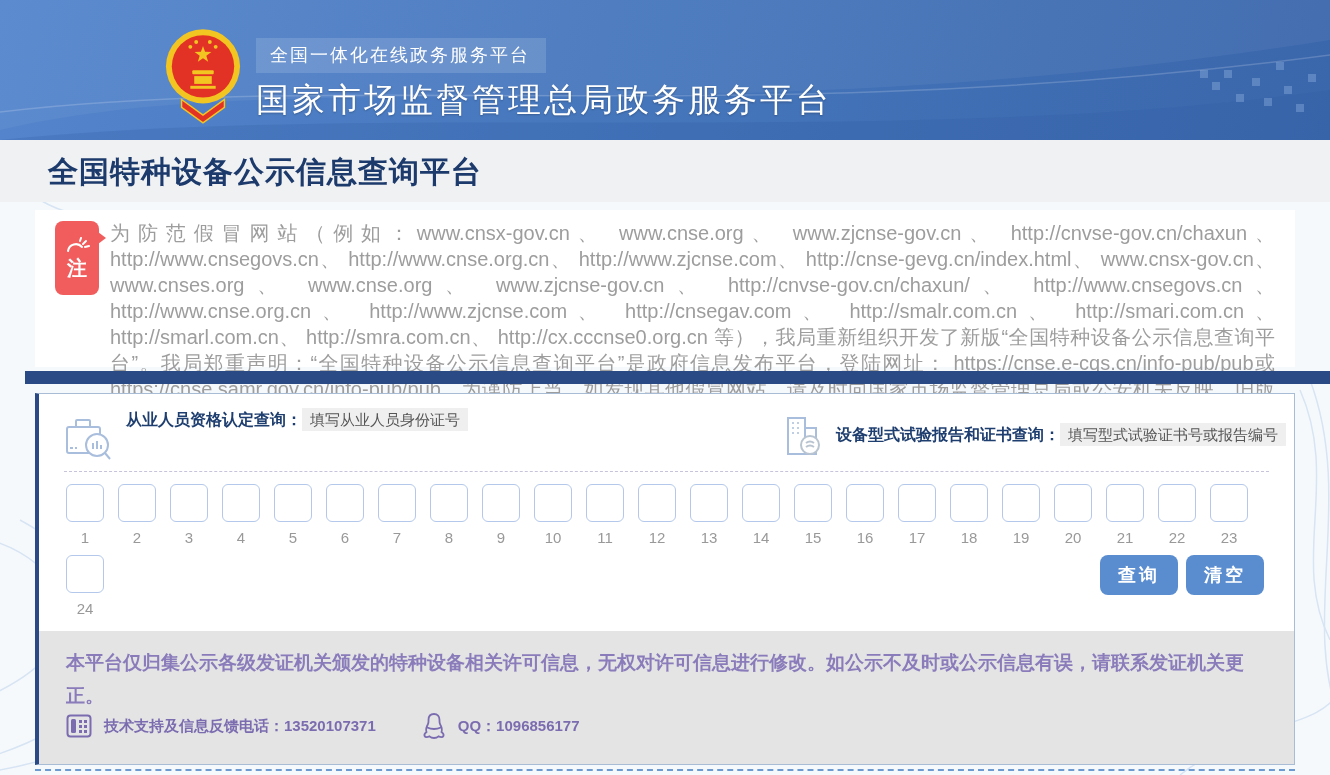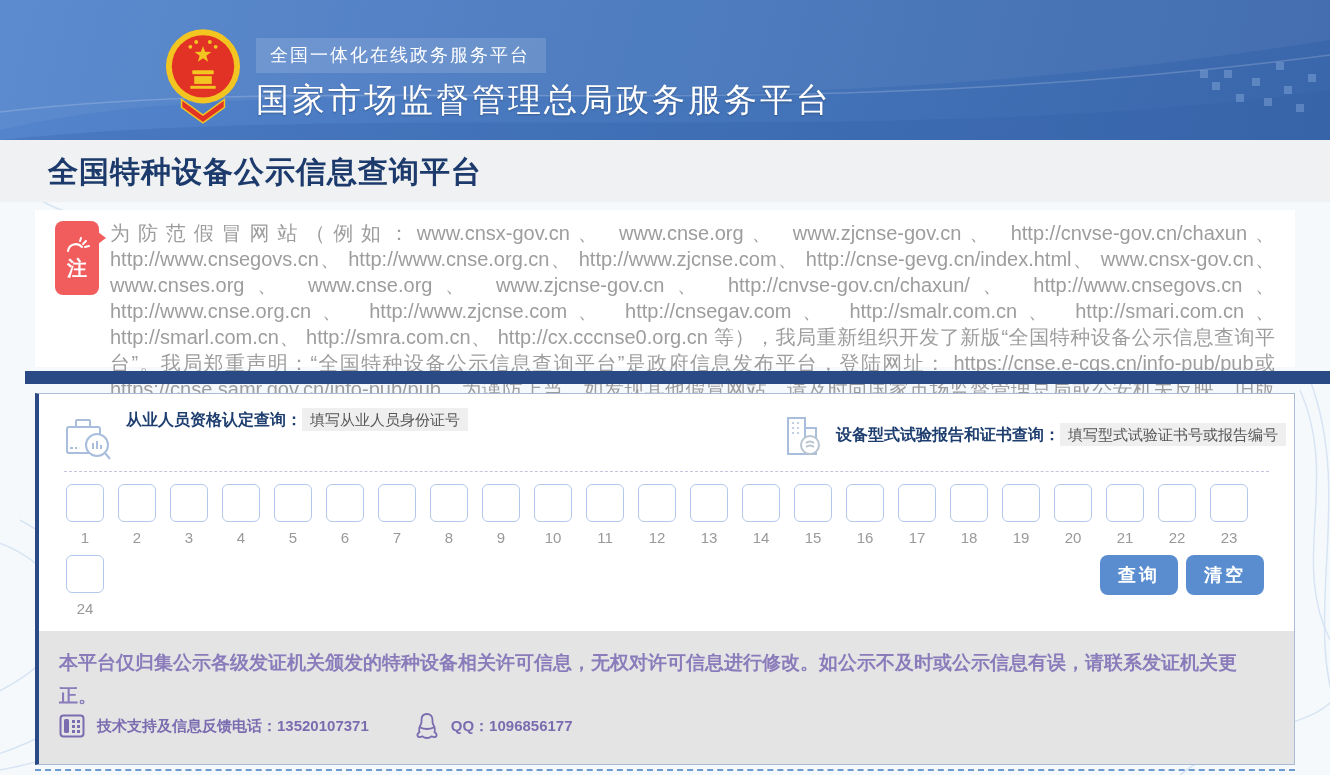--- a/index.html
+++ b/index.html
@@ -57,21 +57,21 @@
   .cell{display:flex;flex-direction:column;align-items:center;width:38px;}
   .code-box{width:38px;height:38px;box-sizing:border-box;border:1px solid #b3c8ea;border-radius:6px;
     background:#fff;outline:none;text-align:center;font-size:18px;color:#333;padding:0;}
   .code-num{margin-top:7px;font-size:15px;color:#999;}
   .btns{margin-left:auto;display:flex;gap:8px;}
   .btn{width:78px;height:40px;border:none;border-radius:8px;background:#5a8dd0;color:#fff;
     font-size:18px;font-weight:bold;letter-spacing:3px;cursor:pointer;font-family:"Liberation Sans",sans-serif;}
 
   
   .panel-footer{position:absolute;left:0;right:0;bottom:0;height:133px;background:#e4e4e5;box-sizing:border-box;
-    padding:15px 28px 0 20px;}
+    padding:15px 28px 0 27px;}
   .disclaimer{color:#8a7cba;font-size:19px;font-weight:bold;line-height:33px;max-width:1215px;}
   .contact-row{display:flex;align-items:center;color:#7b6cb0;font-size:15px;font-weight:bold;}
   .contact-row .txt{margin-left:12px;}
   .qq-group{margin-left:46px;display:flex;align-items:center;}
 
   .bottom-dash{position:absolute;left:35px;top:769px;width:1260px;border-top:2px dashed #6d9bd1;z-index:2;}
 </style>
 </head>
 <body>
 

